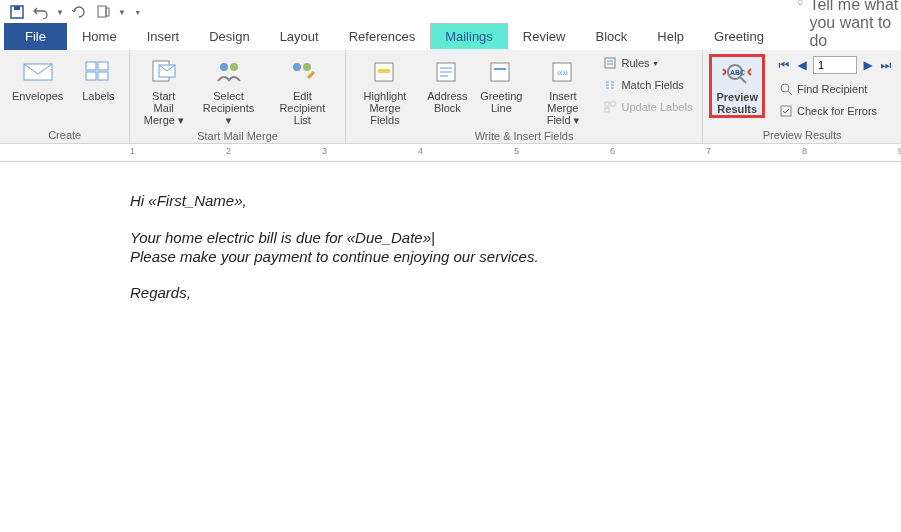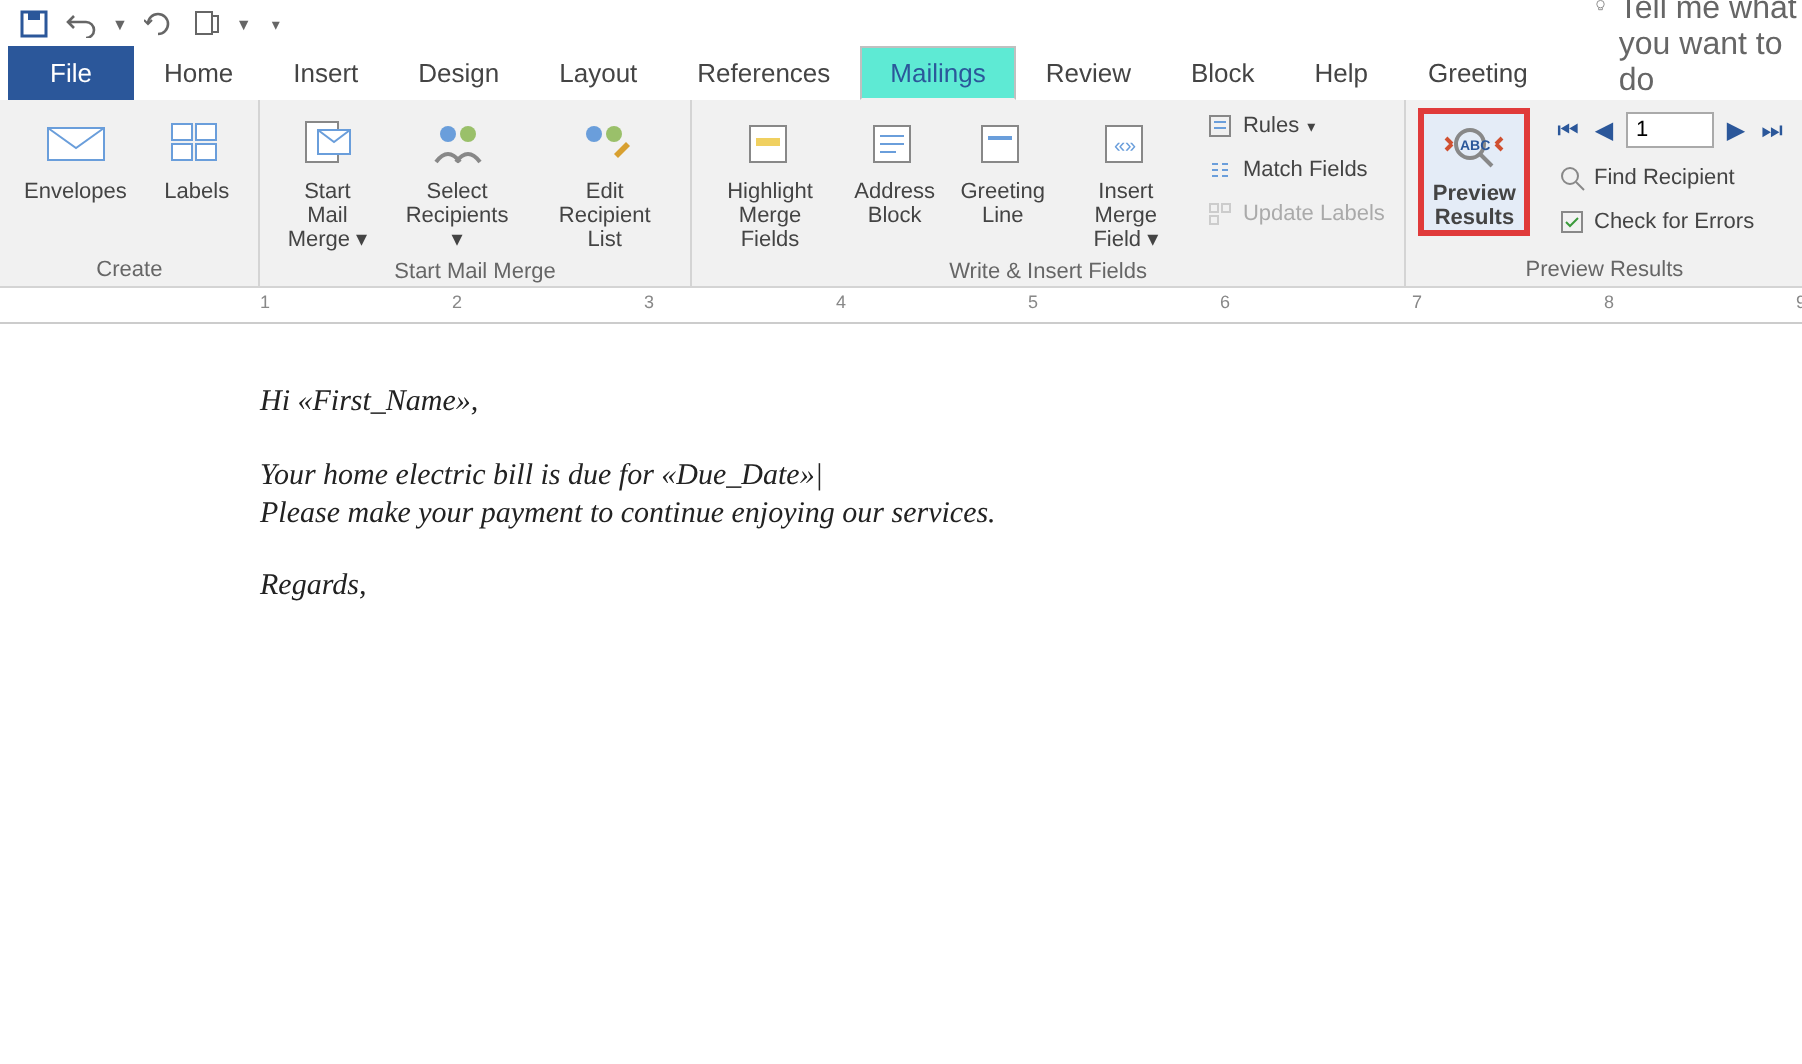--- a/index.html
+++ b/index.html
@@ -32,21 +32,21 @@
 .nav-row { display: flex; align-items: center; gap: 4px; padding: 2px; }
 .nav-row .arrow { width: 14px; height: 14px; color: #2b579a; cursor:pointer; display:flex; align-items:center; justify-content:center;}
 .nav-row input { width: 44px; height: 18px; border: 1px solid #aaa; font-size: 11px; padding: 0 4px; }
 
 
 .ruler { height: 18px; background: #fff; border-bottom: 1px solid #ccc; position: relative; font-size: 9px; color: #888; }
 .ruler .tick { position: absolute; top: 2px; }
 
 
 .doc-area { padding: 30px 0 0 130px; font-family: "Times New Roman", serif; font-size: 15px; font-style: italic; color: #222; line-height: 1.25; }
-.doc-area p { margin: 0; font-family: Liberation Serif, serif; }
+.doc-area p { margin: 0; }
 .doc-area .blk { margin-bottom: 18px; }
 
 svg { display: block; }
 </style>
 </head>
 <body>
 
 <div class="qat">
   <span class="icon-btn">
     <svg width="14" height="14" viewBox="0 0 14 14">

